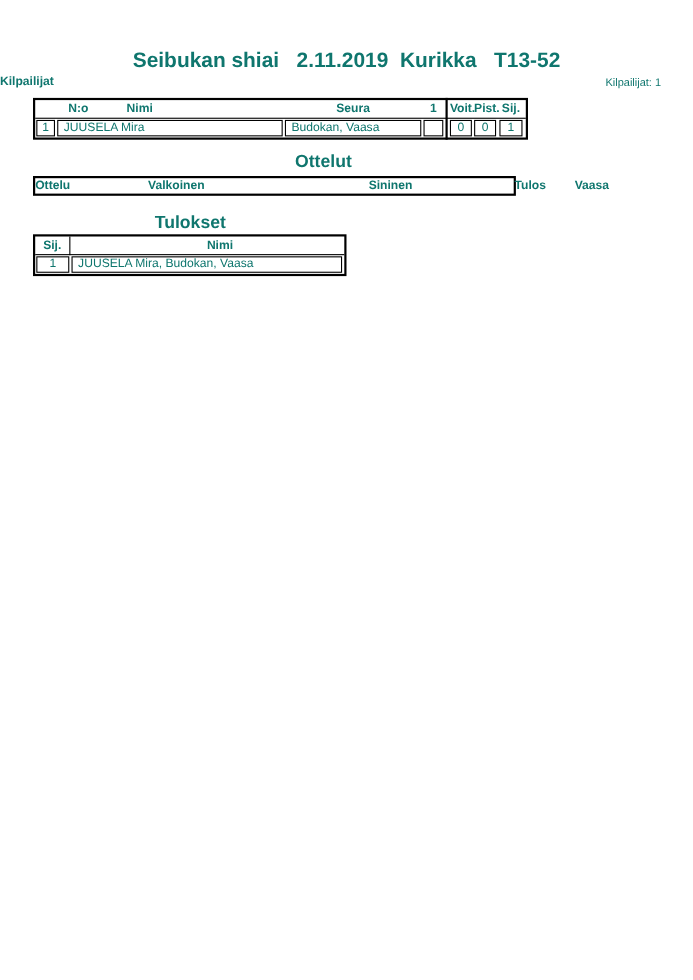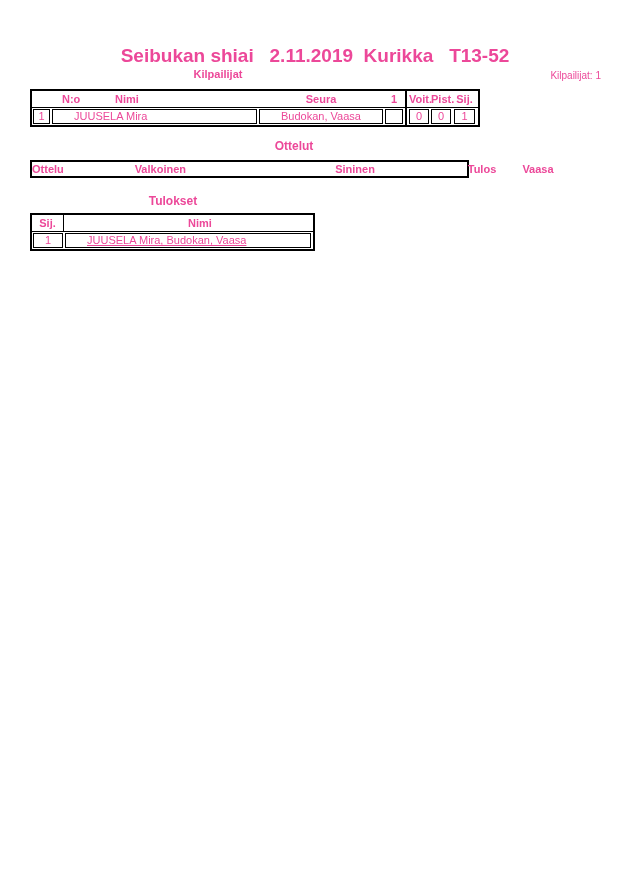--- a/index.html
+++ b/index.html
@@ -2,49 +2,49 @@
 <html><head>
 <meta charset="utf-8">
 <style>
   * { box-sizing: border-box; margin: 0; padding: 0; }
   html, body { background: #fff; }
   .page {
     position: relative;
     width: 630px;
     height: 891px;
     background: #ffffff;
-    color: #ec4899;
+    color: #0f766e;
     font-family: "Liberation Sans", sans-serif;
     overflow: hidden;
   }
   .title {
     position: absolute;
     top: 45px; left: 0; width: 630px;
     text-align: center;
     font-size: 19px;
     font-weight: bold;
     white-space: pre;
   }
   .subtitle {
     position: absolute;
     top: 68px; left: 0; width: 436px;
-    text-align: center;
+    text-align: left;
     font-size: 11px;
     font-weight: bold;
   }
   .count {
     position: absolute;
     top: 70px; right: 29px;
     font-size: 10px;
     text-align: right;
   }
   .section-heading {
     position: absolute;
     text-align: center;
-    font-size: 12px;
+    font-size: 16px;
     font-weight: bold;
   }
   #matches-heading { top: 139px; left: 0; width: 588px; }
   #results-heading { top: 194px; left: 0; width: 346px; }
 
   .tbl {
     position: absolute;
     border: 2px solid #000;
     background: #fff;
   }
@@ -61,21 +61,21 @@
     font-size: 11px; font-weight: bold;
     text-align: center; white-space: nowrap;
   }
   #matches-table .hcell { height: 14px; line-height: 14px; }
   .dcell {
     position: absolute; top: 1px; height: 15px; line-height: 13px;
     border: 1px solid #000;
     font-size: 11px;
     text-align: center; white-space: nowrap; overflow: hidden;
   }
-  .dcell.left-text { text-align: left; padding-left: 21px; }
+  .dcell.left-text { text-align: left; padding-left: 5px; }
 
   
   .c-no-h    { left: 0;    width: 18px; text-align: left; padding-left: 30px; }
   .c-name-h  { left: 15px; width: 160px; }
   .c-club-h  { left: 227px; width: 124px; }
   .c-r1-h    { left: 353px; width: 18px; }
   .c-wins-h  { left: 377px; width: 20px; }
   .c-pts-h   { left: 399px; width: 20px; }
   .c-place-h { left: 422px; width: 21px; }
 
@@ -96,21 +96,21 @@
   .m-match  { left: 0;    width: 60px; text-align: left; }
   .m-white  { left: 54px; width: 100px; text-align: right; }
   .m-blue   { left: 273px; width: 100px; }
   .m-result { left: 400px; width: 100px; }
   .m-time   { left: 466px; width: 80px; }
 
   
   .r-place-h { left: 0;    width: 31px; }
   .r-name-h  { left: 68px; width: 200px; }
   .r-place-d { left: 1px;  width: 30px; }
-  .r-name-d  { left: 33px; width: 246px; text-align: left; padding-left: 6px; text-decoration: underline; }
+  .r-name-d  { left: 33px; width: 246px; text-align: left; padding-left: 6px; }
   .results-hdiv {
     position: absolute; left: 31px; top: 0; width: 1px; height: 17px;
     background: #000;
   }
 </style>
 </head>
 <body>
 
 <div class="page">
 

